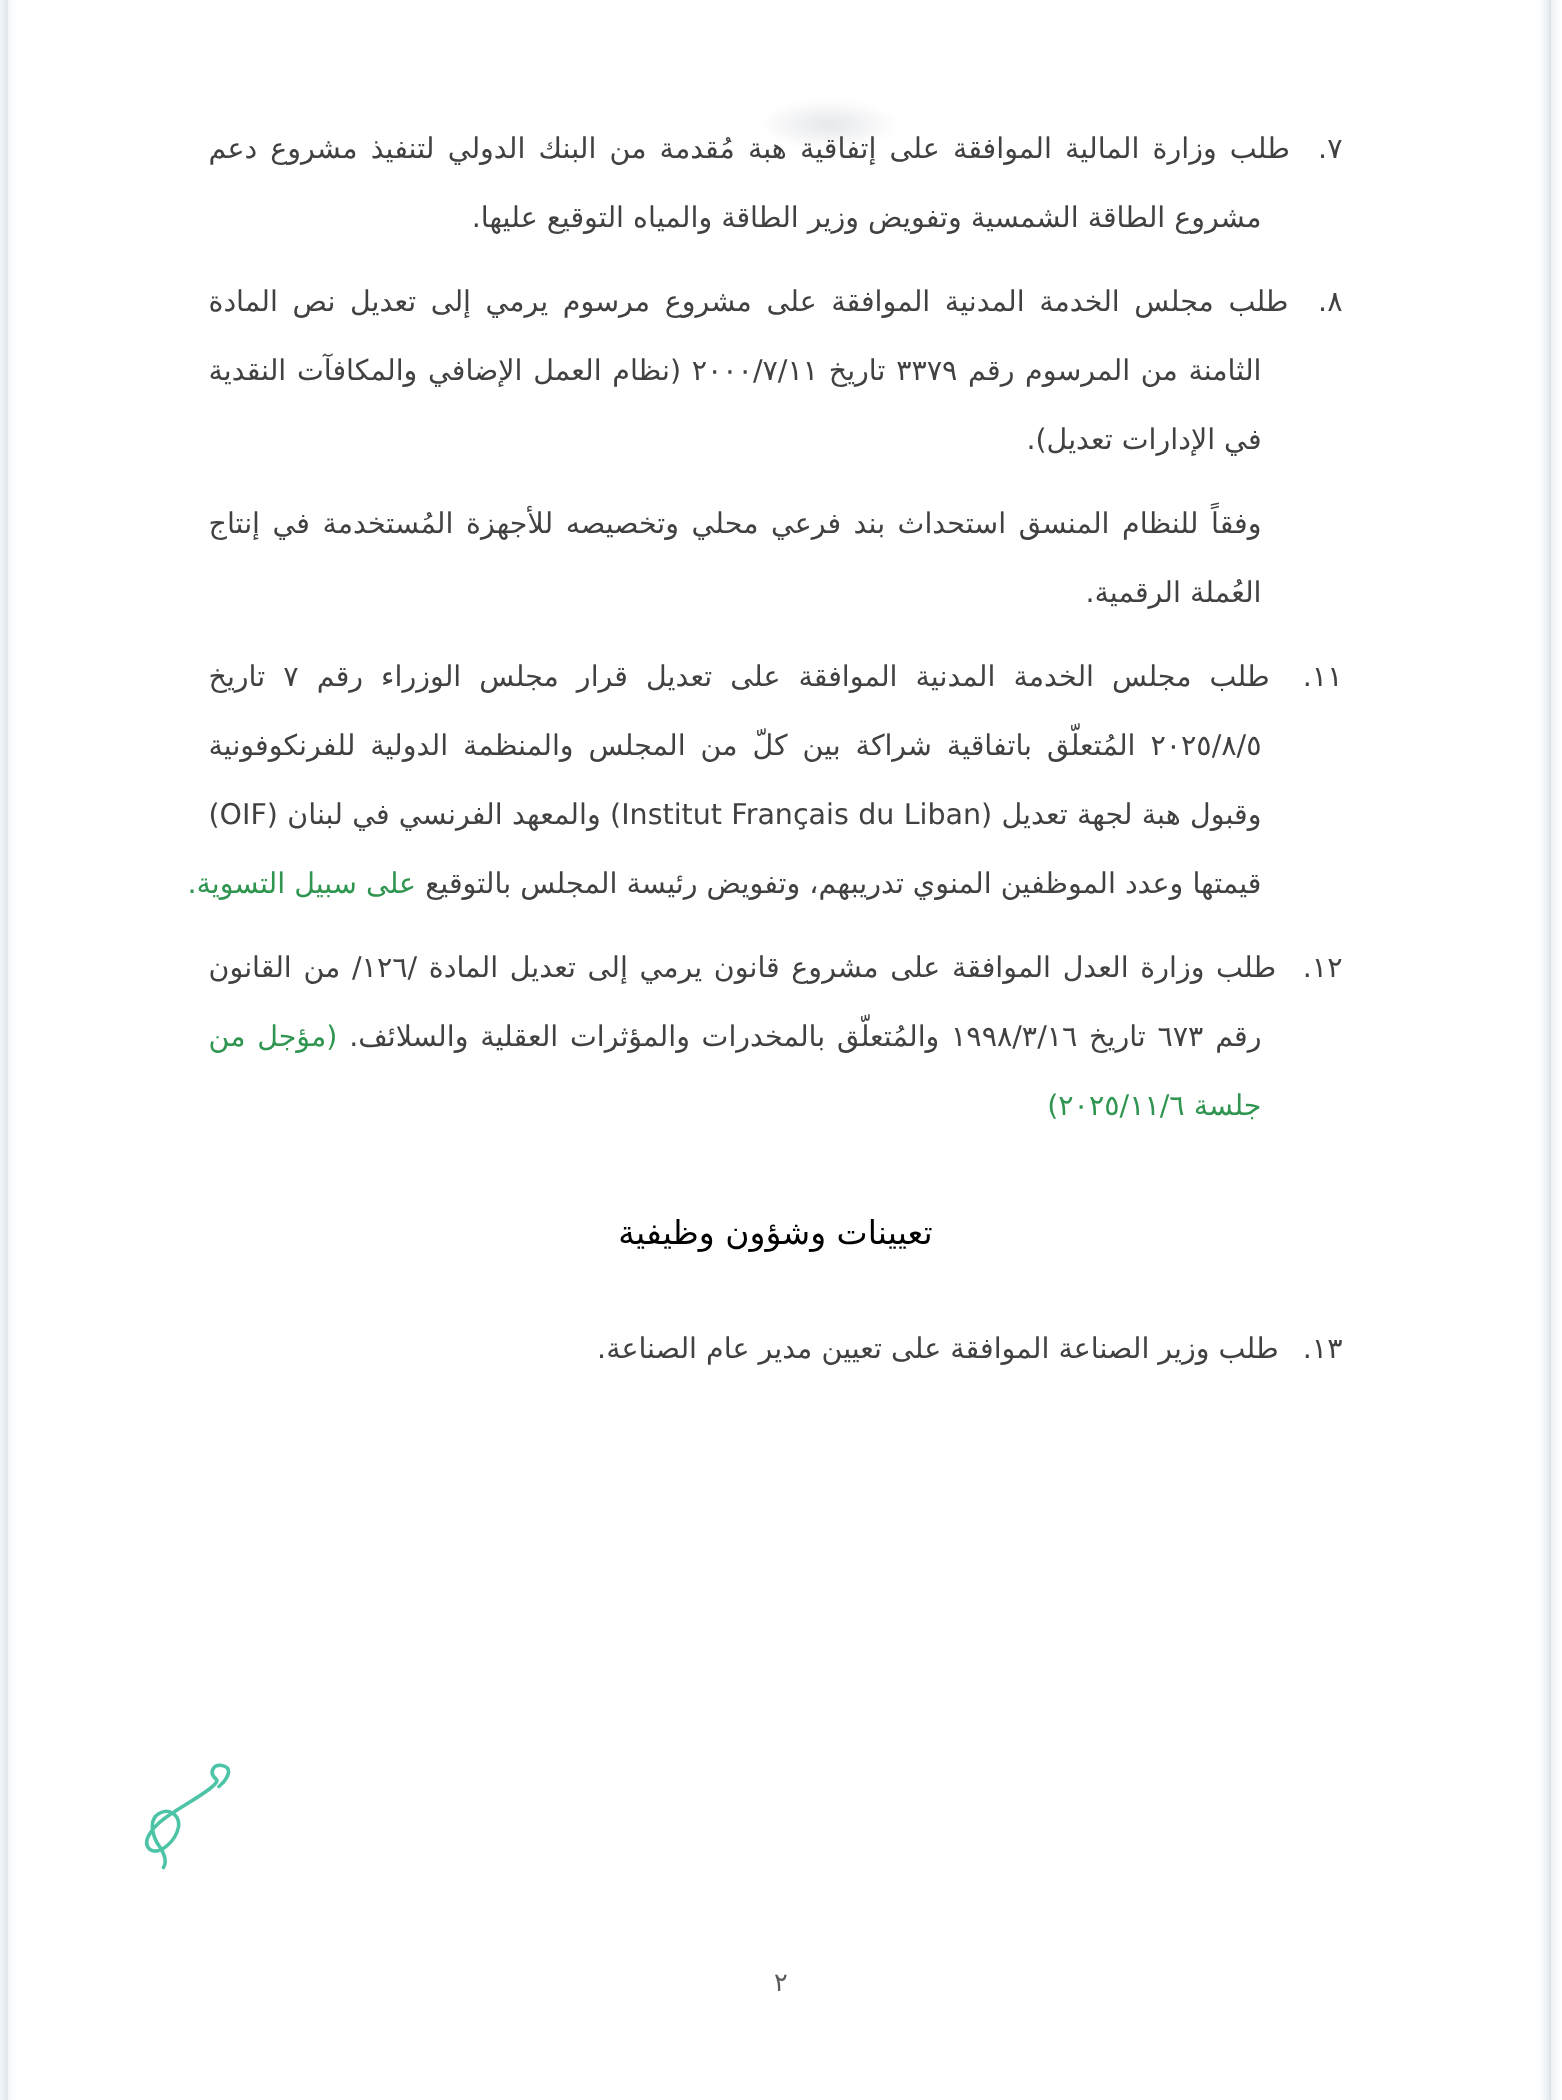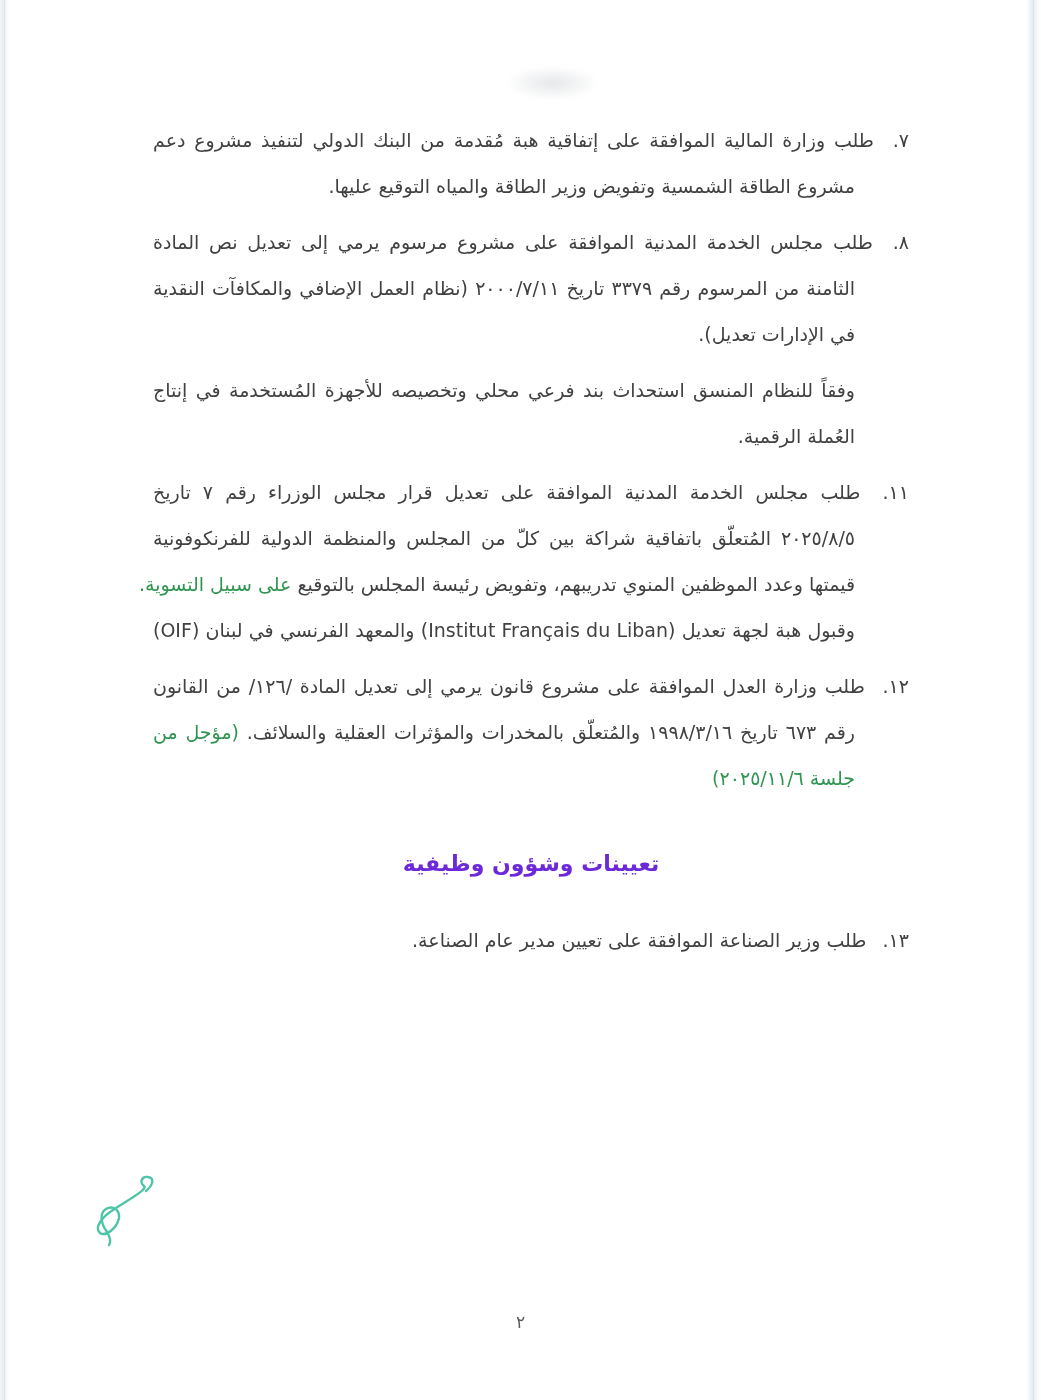--- a/index.html
+++ b/index.html
@@ -15,31 +15,31 @@
   .edge.left{left:0;width:11px;background:linear-gradient(to right,#f2f5f8 0%,#e9edf2 30%,#fbfcfd 70%,#fff 100%);}
   .edge.left::after{content:"";position:absolute;left:4px;top:0;bottom:0;width:1px;background:#dde3ea;}
   .edge.right{right:0;width:16px;background:linear-gradient(to left,#fff 0%,#f8fafb 18%,#e9edf2 55%,#fcfdfe 88%,#fff 100%);}
   .edge.right::after{content:"";position:absolute;right:7px;top:0;bottom:0;width:1px;background:#dce1e9;}
 
   .smudge{position:absolute;left:505px;top:66px;width:95px;height:34px;
     background:radial-gradient(ellipse at center,rgba(175,180,188,.32),rgba(255,255,255,0) 70%);
     filter:blur(2px);}
 
   .content{
-    position:absolute;top:0;right:132px;width:756px;padding-top:117px;
+    position:absolute;top:0;right:146px;width:756px;padding-top:76px;
     direction:rtl;color:#414141;font-size:19px;line-height:46px;
   }
   .item{margin-bottom:10px;}
   .line{text-align:right;white-space:nowrap;}
   .line.j{text-align-last:justify;}
   .line.cont{padding-right:54px;}
   .num{margin-left:10px;}
   .green{color:#2f9550;}
   .heading{
-    color:#6d28d9;font-weight:bold;font-size:22px;line-height:46px;
+    color:#000000;font-weight:normal;font-size:22px;line-height:46px;
     text-align:center;margin:40px 0 30px;
   }
   .sig{position:absolute;left:86px;top:1170px;}
   .pagenum{
     position:absolute;top:1312px;left:0;width:1041px;text-align:center;
     color:#5a5a5a;font-size:17px;direction:rtl;
   }
 </style>
 </head>
 <body>
@@ -59,22 +59,22 @@
         <div class="line j cont"><span>الثامنة من المرسوم رقم ٣٣٧٩ تاريخ ٢٠٠٠/٧/١١ (نظام العمل الإضافي والمكافآت النقدية</span></div>
         <div class="line cont"><span>في الإدارات تعديل).</span></div>
       </div>
       <div class="item">
         <div class="line j cont"><span>وفقاً للنظام المنسق استحداث بند فرعي محلي وتخصيصه للأجهزة المُستخدمة في إنتاج</span></div>
         <div class="line cont"><span>العُملة الرقمية.</span></div>
       </div>
       <div class="item">
         <div class="line j"><span class="num">١١.</span> <span>طلب مجلس الخدمة المدنية الموافقة على تعديل قرار مجلس الوزراء رقم ٧ تاريخ</span></div>
         <div class="line j cont"><span>٢٠٢٥/٨/٥ المُتعلّق باتفاقية شراكة بين كلّ من المجلس والمنظمة الدولية للفرنكوفونية</span></div>
+        <div class="line j cont" dir="ltr"><span>(OIF) والمعهد الفرنسي في لبنان (Institut Français du Liban) وقبول هبة لجهة تعديل</span></div>
         <div class="line j cont"><span>قيمتها وعدد الموظفين المنوي تدريبهم، وتفويض رئيسة المجلس بالتوقيع </span><span class="green">على سبيل التسوية.</span></div>
-        <div class="line j cont" dir="ltr"><span>(OIF) والمعهد الفرنسي في لبنان (Institut Français du Liban) وقبول هبة لجهة تعديل</span></div>
       </div>
       <div class="item">
         <div class="line j"><span class="num">١٢.</span> <span>طلب وزارة العدل الموافقة على مشروع قانون يرمي إلى تعديل المادة /١٢٦/ من القانون</span></div>
         <div class="line j cont"><span>رقم ٦٧٣ تاريخ ١٩٩٨/٣/١٦ والمُتعلّق بالمخدرات والمؤثرات العقلية والسلائف. </span><span class="green">(مؤجل من</span></div>
         <div class="line cont"><span class="green">جلسة ٢٠٢٥/١١/٦)</span></div>
       </div>
       <div class="heading">تعيينات وشؤون وظيفية</div>
       <div class="item">
         <div class="line"><span class="num">١٣.</span> <span>طلب وزير الصناعة الموافقة على تعيين مدير عام الصناعة.</span></div>
       </div>

